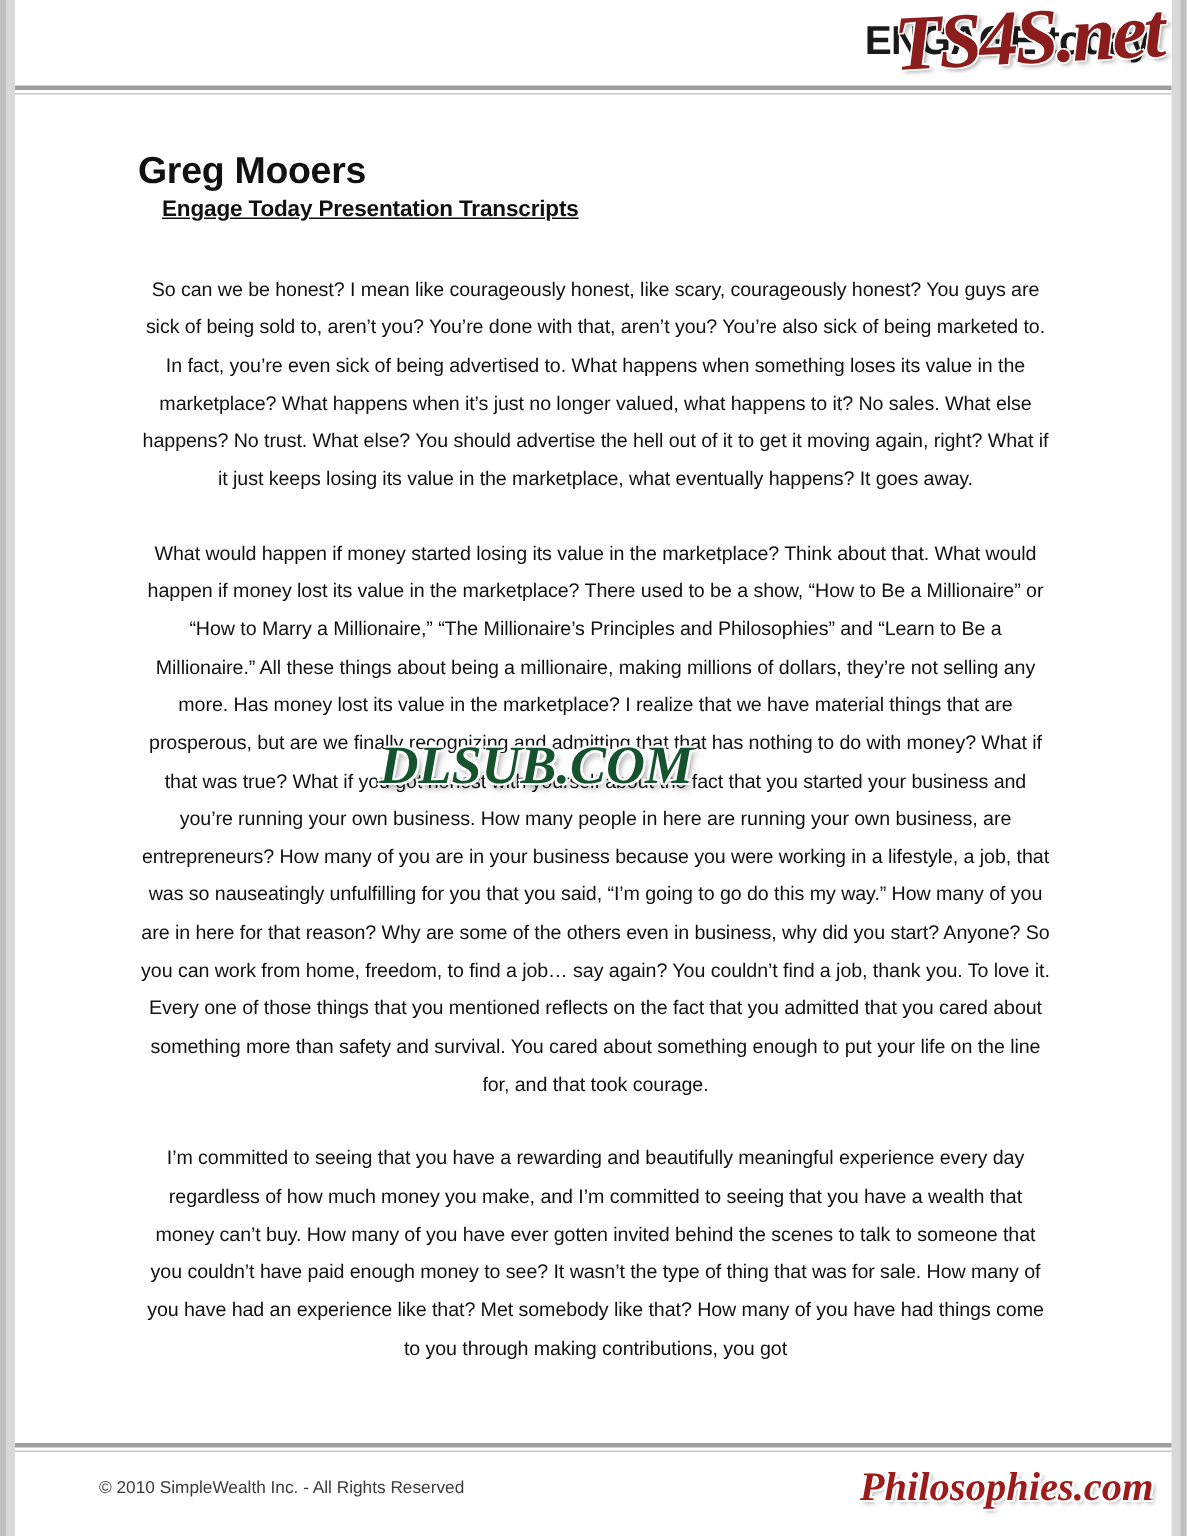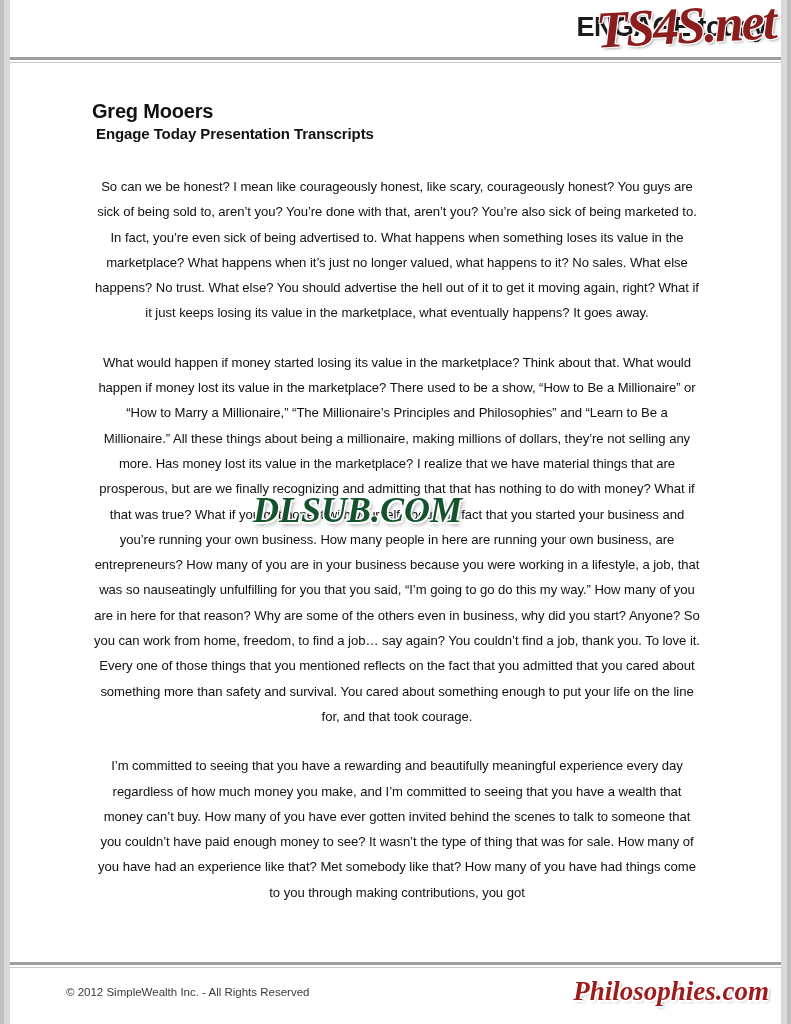--- a/index.html
+++ b/index.html
@@ -92,33 +92,34 @@
 
   
   .content {
     position: absolute;
     top: 100px;
     left: 82px;
     width: 610px;
   }
   .doc-title {
     font-family: "Liberation Sans", sans-serif;
-    font-size: 20px;
+    font-size: 25px;
     font-weight: bold;
     color: #111111;
     margin: 0 0 2px 0;
     letter-spacing: -0.2px;
   }
   .doc-subtitle {
     font-family: "Liberation Sans", sans-serif;
     font-size: 15px;
     font-weight: bold;
     color: #111111;
-    margin: 0 0 32px 4px;
+    margin: 0 0 32px 16px;
     letter-spacing: -0.1px;
+    text-decoration: underline;
   }
   .para {
     font-family: "Liberation Sans", sans-serif;
     font-size: 13.1px;
     line-height: 25.3px;
     color: #111111;
     margin: 0 0 24px 0;
     text-align: center;
     letter-spacing: -0.05px;
   }
@@ -207,17 +208,17 @@
     <p class="para">So can we be honest? I mean like courageously honest, like scary, courageously honest? You guys are sick of being sold to, aren’t you? You’re done with that, aren’t you? You’re also sick of being marketed to. In fact, you’re even sick of being advertised to. What happens when something loses its value in the marketplace? What happens when it’s just no longer valued, what happens to it? No sales. What else happens? No trust. What else? You should advertise the hell out of it to get it moving again, right? What if it just keeps losing its value in the marketplace, what eventually happens? It goes away.</p>
     <p class="para">What would happen if money started losing its value in the marketplace? Think about that. What would happen if money lost its value in the marketplace? There used to be a show, “How to Be a Millionaire” or “How to Marry a Millionaire,” “The Millionaire’s Principles and Philosophies” and “Learn to Be a Millionaire.” All these things about being a millionaire, making millions of dollars, they’re not selling any more. Has money lost its value in the marketplace? I realize that we have material things that are prosperous, but are we finally recognizing and admitting that that has nothing to do with money? What if that was true? What if you got honest with yourself about the fact that you started your business and you’re running your own business. How many people in here are running your own business, are entrepreneurs? How many of you are in your business because you were working in a lifestyle, a job, that was so nauseatingly unfulfilling for you that you said, “I’m going to go do this my way.” How many of you are in here for that reason? Why are some of the others even in business, why did you start? Anyone? So you can work from home, freedom, to find a job… say again? You couldn’t find a job, thank you. To love it. Every one of those things that you mentioned reflects on the fact that you admitted that you cared about something more than safety and survival. You cared about something enough to put your life on the line for, and that took courage.</p>
     <p class="para">I’m committed to seeing that you have a rewarding and beautifully meaningful experience every day regardless of how much money you make, and I’m committed to seeing that you have a wealth that money can’t buy. How many of you have ever gotten invited behind the scenes to talk to someone that you couldn’t have paid enough money to see? It wasn’t the type of thing that was for sale. How many of you have had an experience like that? Met somebody like that? How many of you have had things come to you through making contributions, you got</p>
   </div>
 
   <div class="wm-center">DLSUB.COM</div>
 
   <div class="footer">
     <div class="footer-rule-a"></div>
     <div class="footer-rule-b"></div>
-    <div class="copyright">© 2012 SimpleWealth Inc. - All Rights Reserved</div>
+    <div class="copyright">© 2010 SimpleWealth Inc. - All Rights Reserved</div>
     <div class="wm-footer">Philosophies.com</div>
   </div>
 
 </div>
 
 </body></html>

